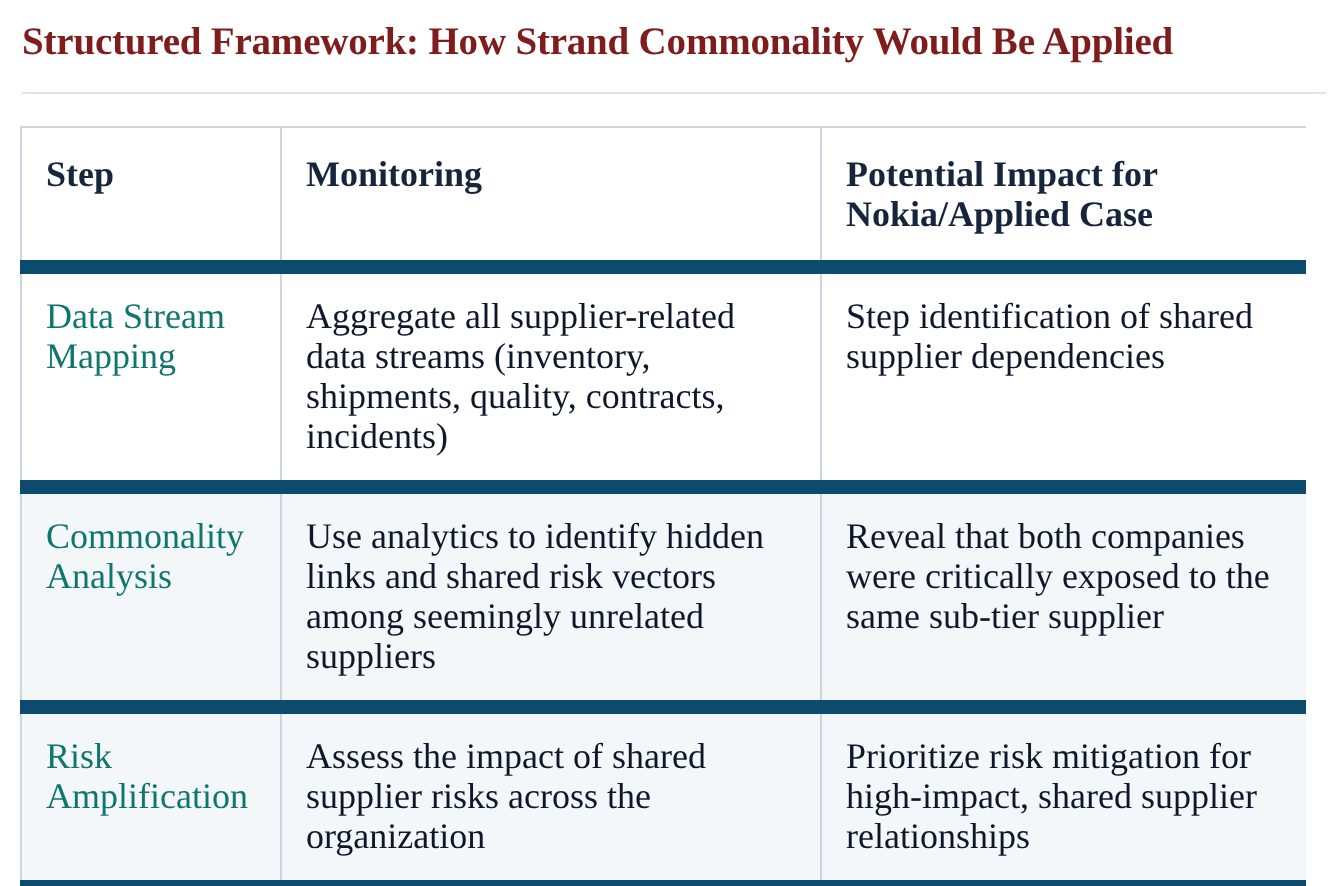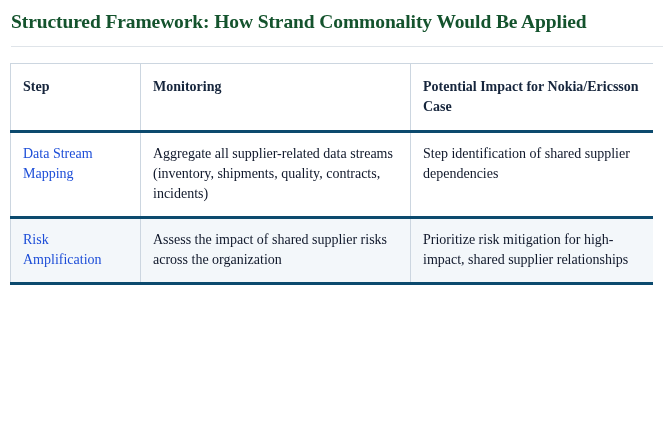--- a/index.html
+++ b/index.html
@@ -19,21 +19,21 @@
     width: 664px;
     height: 443px;
     box-sizing: border-box;
     padding: 0 10px;
   }
   .page-title {
     font-family: "Liberation Serif", "DejaVu Serif", serif;
     font-size: 19.5px;
     font-weight: bold;
     line-height: 28px;
-    color: #14532d;
+    color: #7f1d1d;
     letter-spacing: -0.1px;
     margin: 0;
     padding: 8px 0 0 1px;
     max-width: 600px;
   }
   .title-rule {
     height: 1px;
     background: #dfe4e9;
     margin: 10px 0 0 1px;
     width: 652px;
@@ -50,26 +50,26 @@
     border-top: 1px solid #ccd6e0;
     border-left: 1px solid #ccd6e0;
     border-right: 1px solid #ccd6e0;
   }
   table.framework-table col.c1 { width: 130px; }
   table.framework-table col.c2 { width: 270px; }
   table.framework-table col.c3 { width: 243px; }
 
   table.framework-table th,
   table.framework-table td {
-    border-bottom: 3px solid #0c4a6e;
+    border-bottom: 7px solid #0c4a6e;
     border-right: 1px solid #ccd6e0;
     vertical-align: top;
     text-align: left;
     padding: 11px 12px 12px 12px;
-    font-size: 14px;
+    font-size: 18px;
     line-height: 20px;
   }
   table.framework-table th:last-child,
   table.framework-table td:last-child {
     border-right: none;
   }
   table.framework-table th {
     font-weight: bold;
     color: #16253c;
     background: #ffffff;
@@ -79,21 +79,21 @@
   table.framework-table tbody tr.row-odd td {
     background: #ffffff;
   }
   table.framework-table tbody tr.row-even td {
     background: #f3f7fa;
   }
   table.framework-table td {
     color: #0f172a;
   }
   table.framework-table td.step-cell {
-    color: #1d4ed8;
+    color: #0f766e;
   }
 </style>
 </head>
 <body>
 
 <div class="page">
 
   <h1 class="page-title">Structured Framework: How Strand Commonality Would Be Applied</h1>
 
   <div class="title-rule"></div>
@@ -102,28 +102,33 @@
     <table class="framework-table">
       <colgroup>
         <col class="c1">
         <col class="c2">
         <col class="c3">
       </colgroup>
       <thead>
         <tr>
           <th>Step</th>
           <th>Monitoring</th>
-          <th>Potential Impact for Nokia/Ericsson Case</th>
+          <th>Potential Impact for Nokia/Applied Case</th>
         </tr>
       </thead>
       <tbody>
         <tr class="row-odd">
           <td class="step-cell">Data Stream Mapping</td>
           <td>Aggregate all supplier-related data streams (inventory, shipments, quality, contracts, incidents)</td>
           <td>Step identification of shared supplier dependencies</td>
+        </tr>
+        <tr class="row-even">
+          <td class="step-cell">Commonality Analysis</td>
+          <td>Use analytics to identify hidden links and shared risk vectors among seemingly unrelated suppliers</td>
+          <td>Reveal that both companies were critically exposed to the same sub-tier supplier</td>
         </tr>
         <tr class="row-even">
           <td class="step-cell">Risk Amplification</td>
           <td>Assess the impact of shared supplier risks across the organization</td>
           <td>Prioritize risk mitigation for high-impact, shared supplier relationships</td>
         </tr>
 
       </tbody>
     </table>
   </div>

